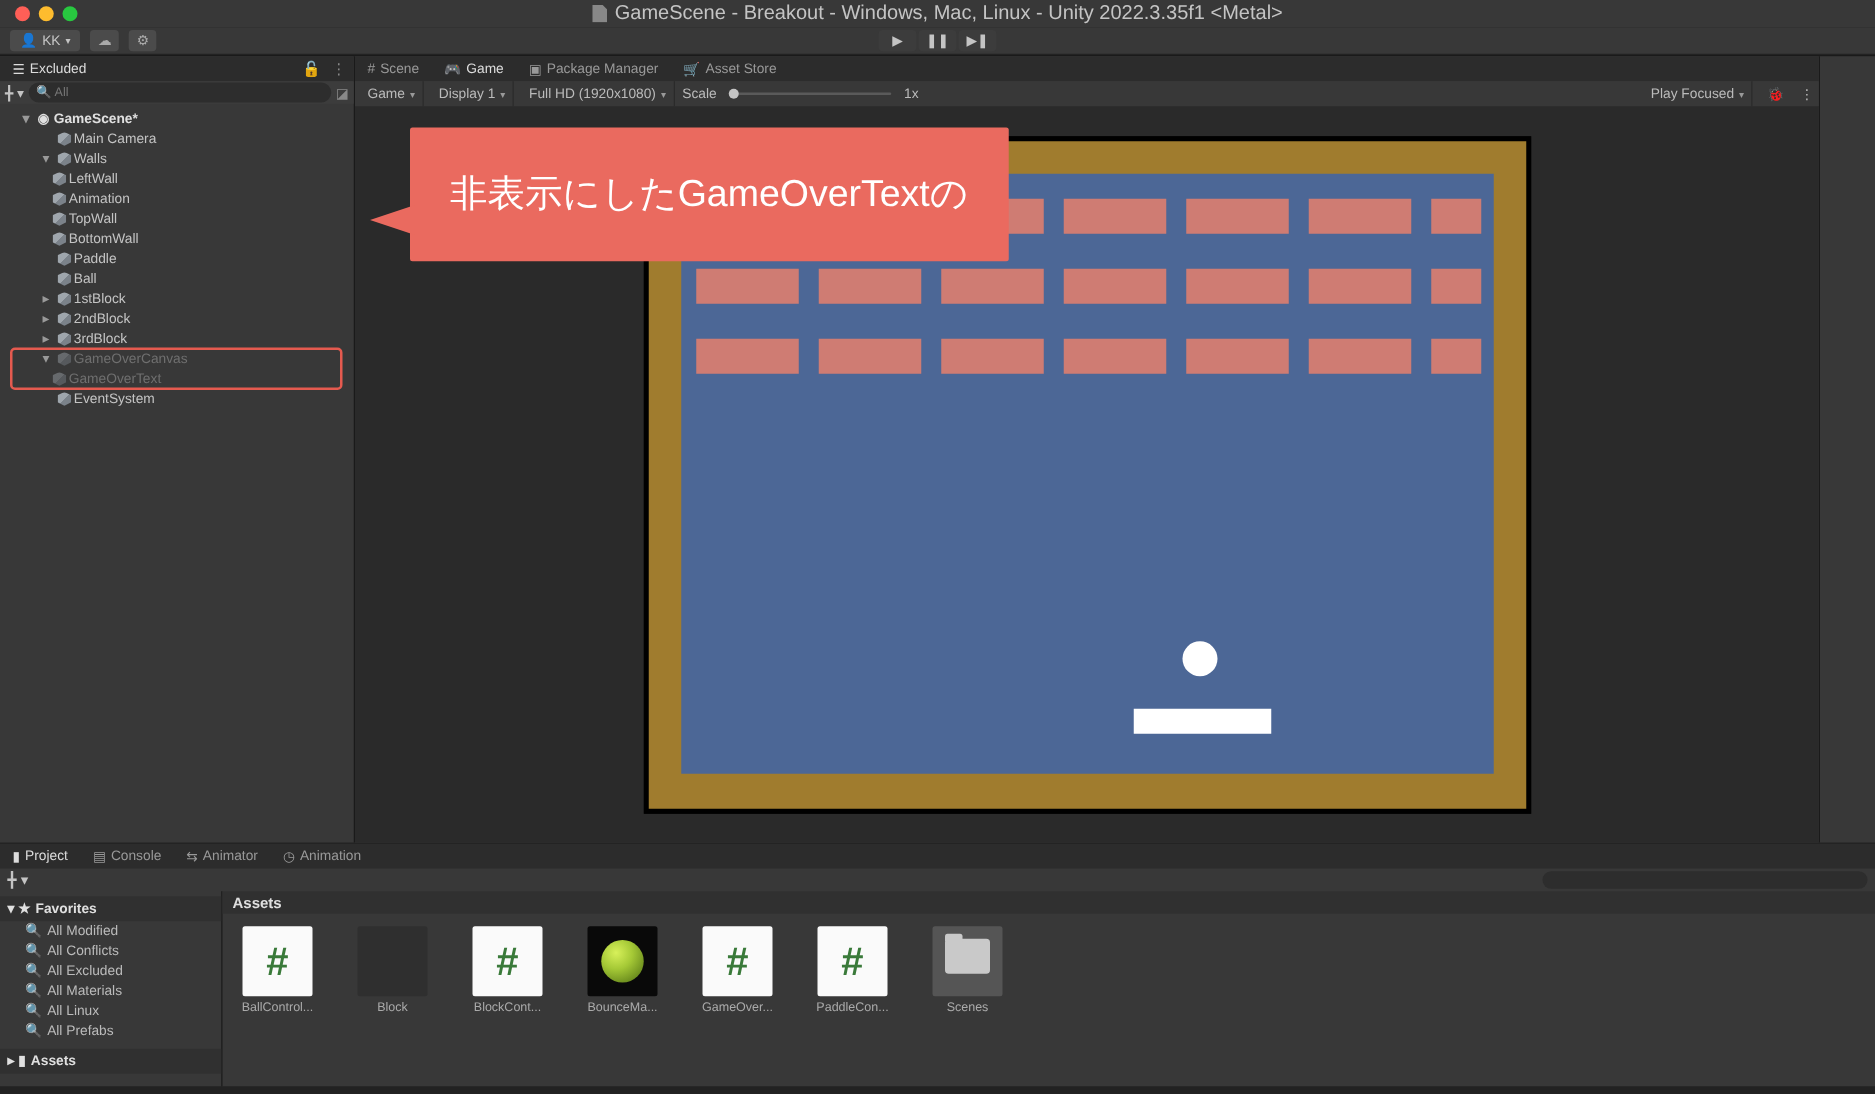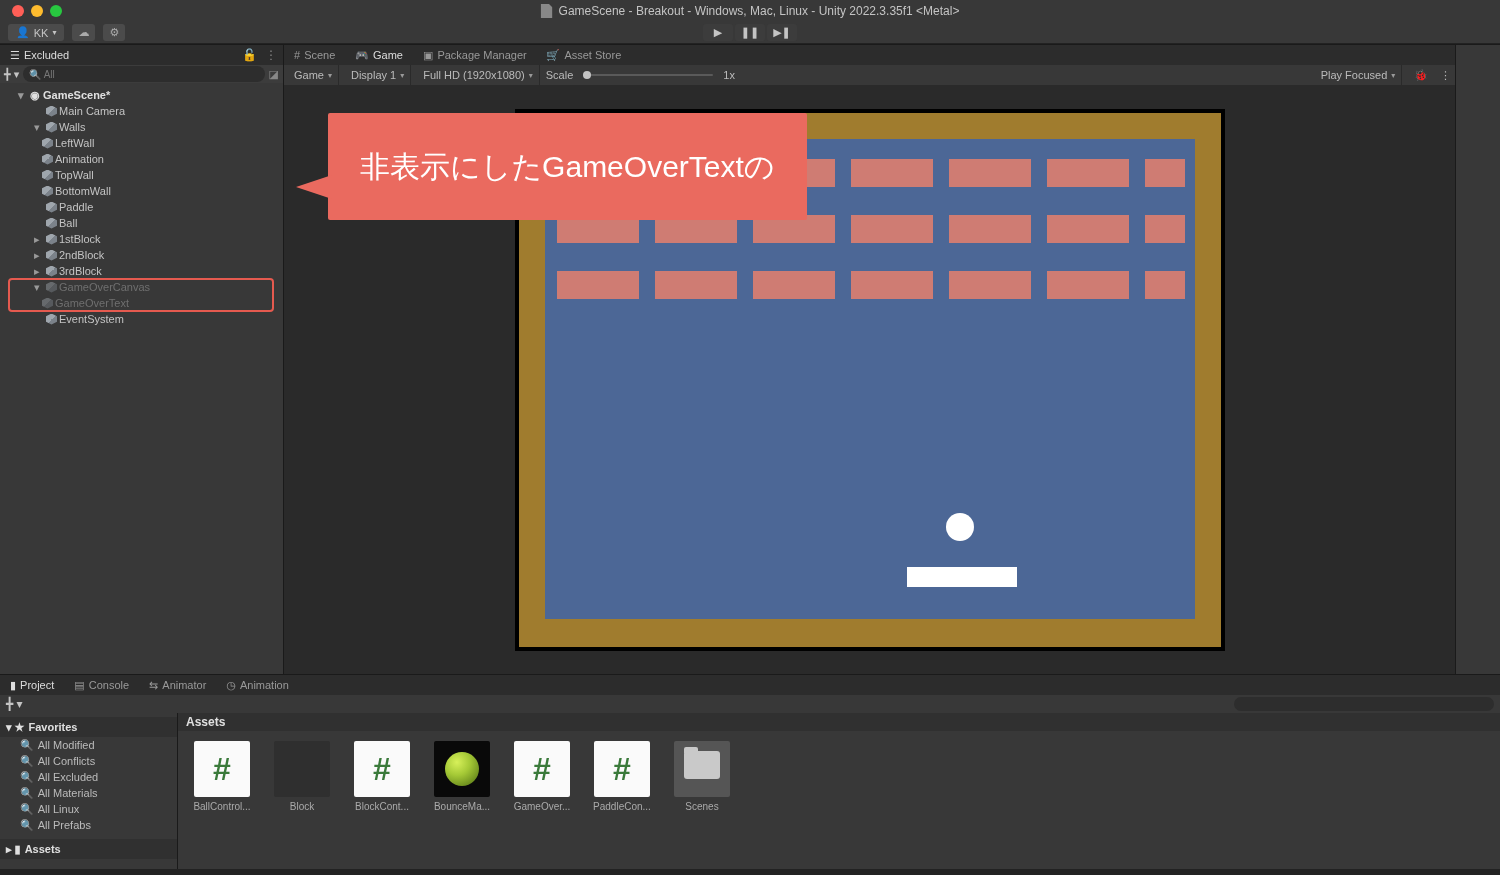--- a/index.html
+++ b/index.html
@@ -3,21 +3,21 @@
 <meta charset="utf-8">
 <style>
 * { margin:0; padding:0; box-sizing:border-box; font-family:Arial,Helvetica,sans-serif; }
 body { background:#222; color:#c4c4c4; font-size:12px; overflow:hidden; width:1500px; height:875px; position:relative; }
 
 
 .titlebar { height:22px; background:#383838; display:flex; align-items:center; position:relative; }
 .traffic { display:flex; gap:7px; padding-left:12px; }
 .tdot { width:12px; height:12px; border-radius:50%; }
 .tred{background:#ff5f57;} .tyel{background:#febc2e;} .tgrn{background:#28c840;}
-.title-center { position:absolute; left:50%; transform:translateX(-50%); color:#c4c4c4; font-size:12px; display:flex; align-items:center; gap:6px;}
+.title-center { position:absolute; left:50%; transform:translateX(-50%); color:#c4c4c4; font-size:16px; display:flex; align-items:center; gap:6px;}
 .doc-icon{width:12px;height:14px;background:#888;clip-path:polygon(0 0,70% 0,100% 25%,100% 100%,0 100%);}
 
 
 .toolbar { height:22px; background:#383838; border-bottom:1px solid #222; display:flex; align-items:center; padding:0 8px; gap:8px; position:relative;}
 .btn { background:#4b4b4b; border-radius:3px; padding:2px 8px; display:flex; align-items:center; gap:4px; cursor:pointer; font-size:11px; }
 .btn.iconbtn{padding:2px 6px;}
 .play-controls { position:absolute; left:50%; transform:translateX(-50%); display:flex; gap:2px;}
 .play-controls .btn{background:#3c3c3c;width:30px;justify-content:center;}
 
 
@@ -69,21 +69,21 @@
 
 .rowB{height:195px;display:flex;flex-direction:column;border-top:1px solid #1a1a1a;background:#383838;}
 .proj-tabs{height:20px;background:#2c2c2c;display:flex;align-items:center;}
 .proj-sub{height:18px;background:#383838;display:flex;align-items:center;justify-content:space-between;padding:0 6px;}
 .proj-main{flex:1;display:flex;}
 .proj-tree{width:178px;border-right:1px solid #1a1a1a;padding:4px 0;font-size:11px;line-height:16px;}
 .pt-hdr{background:#303030;padding:2px 6px;color:#e0e0e0;font-weight:bold;display:flex;align-items:center;gap:4px;}
 .pt-item{padding:0 6px 0 20px;display:flex;align-items:center;gap:4px;color:#bbb;cursor:default;}
 .proj-content{flex:1;display:flex;flex-direction:column;}
 .pc-hdr{background:#303030;padding:2px 8px;color:#e0e0e0;font-weight:bold;}
-.pc-grid{flex:1;display:flex;gap:16px;padding:10px 12px;align-items:flex-start;}
+.pc-grid{flex:1;display:flex;gap:28px;padding:10px 12px;align-items:flex-start;}
 .asset{width:64px;text-align:center;font-size:10px;color:#aaa;cursor:default;}
 .asset .thumb{width:56px;height:56px;margin:0 auto 4px;border-radius:2px;display:flex;align-items:center;justify-content:center;}
 .asset .label{white-space:nowrap;overflow:hidden;text-overflow:ellipsis;}
 .thumb.script{background:#fafafa;}
 .thumb.script::after{content:"#";color:#3a7a3a;font-size:32px;font-weight:bold;}
 .thumb.folder{background:#555;position:relative;}
 .thumb.folder::before{content:"";position:absolute;left:10px;top:10px;width:36px;height:28px;background:#c9c9c9;border-radius:3px;}
 .thumb.folder::after{content:"";position:absolute;left:10px;top:6px;width:14px;height:6px;background:#c9c9c9;border-radius:2px 2px 0 0;}
 .thumb.mat{background:#090909;}
 .thumb.mat::after{content:"";width:34px;height:34px;border-radius:50%;background:radial-gradient(circle at 35% 30%,#d7f05a,#a5c936 40%,#4a6a10 100%);}
@@ -308,21 +308,21 @@
           <circle cx="445" cy="418" r="14" fill="#fff"></circle>
           <rect x="392" y="458" width="110" height="20" fill="#fff"></rect>
         </svg>
       </div>
     </div>
   </div>
 
   <div class="rightpad"></div>
 </div>
 
-<div class="callout" style="left:328px;top:113px;">
+<div class="callout" style="left:328px;top:102px;">
   <div class="callout-tail"></div>
   <div class="callout-box">
     <div>非表示にしたGameOverTextの</div>
   </div>
 </div>
 
 <div class="rowB">
   <div class="proj-tabs">
     <div class="tab active">
         <span>▮</span>

